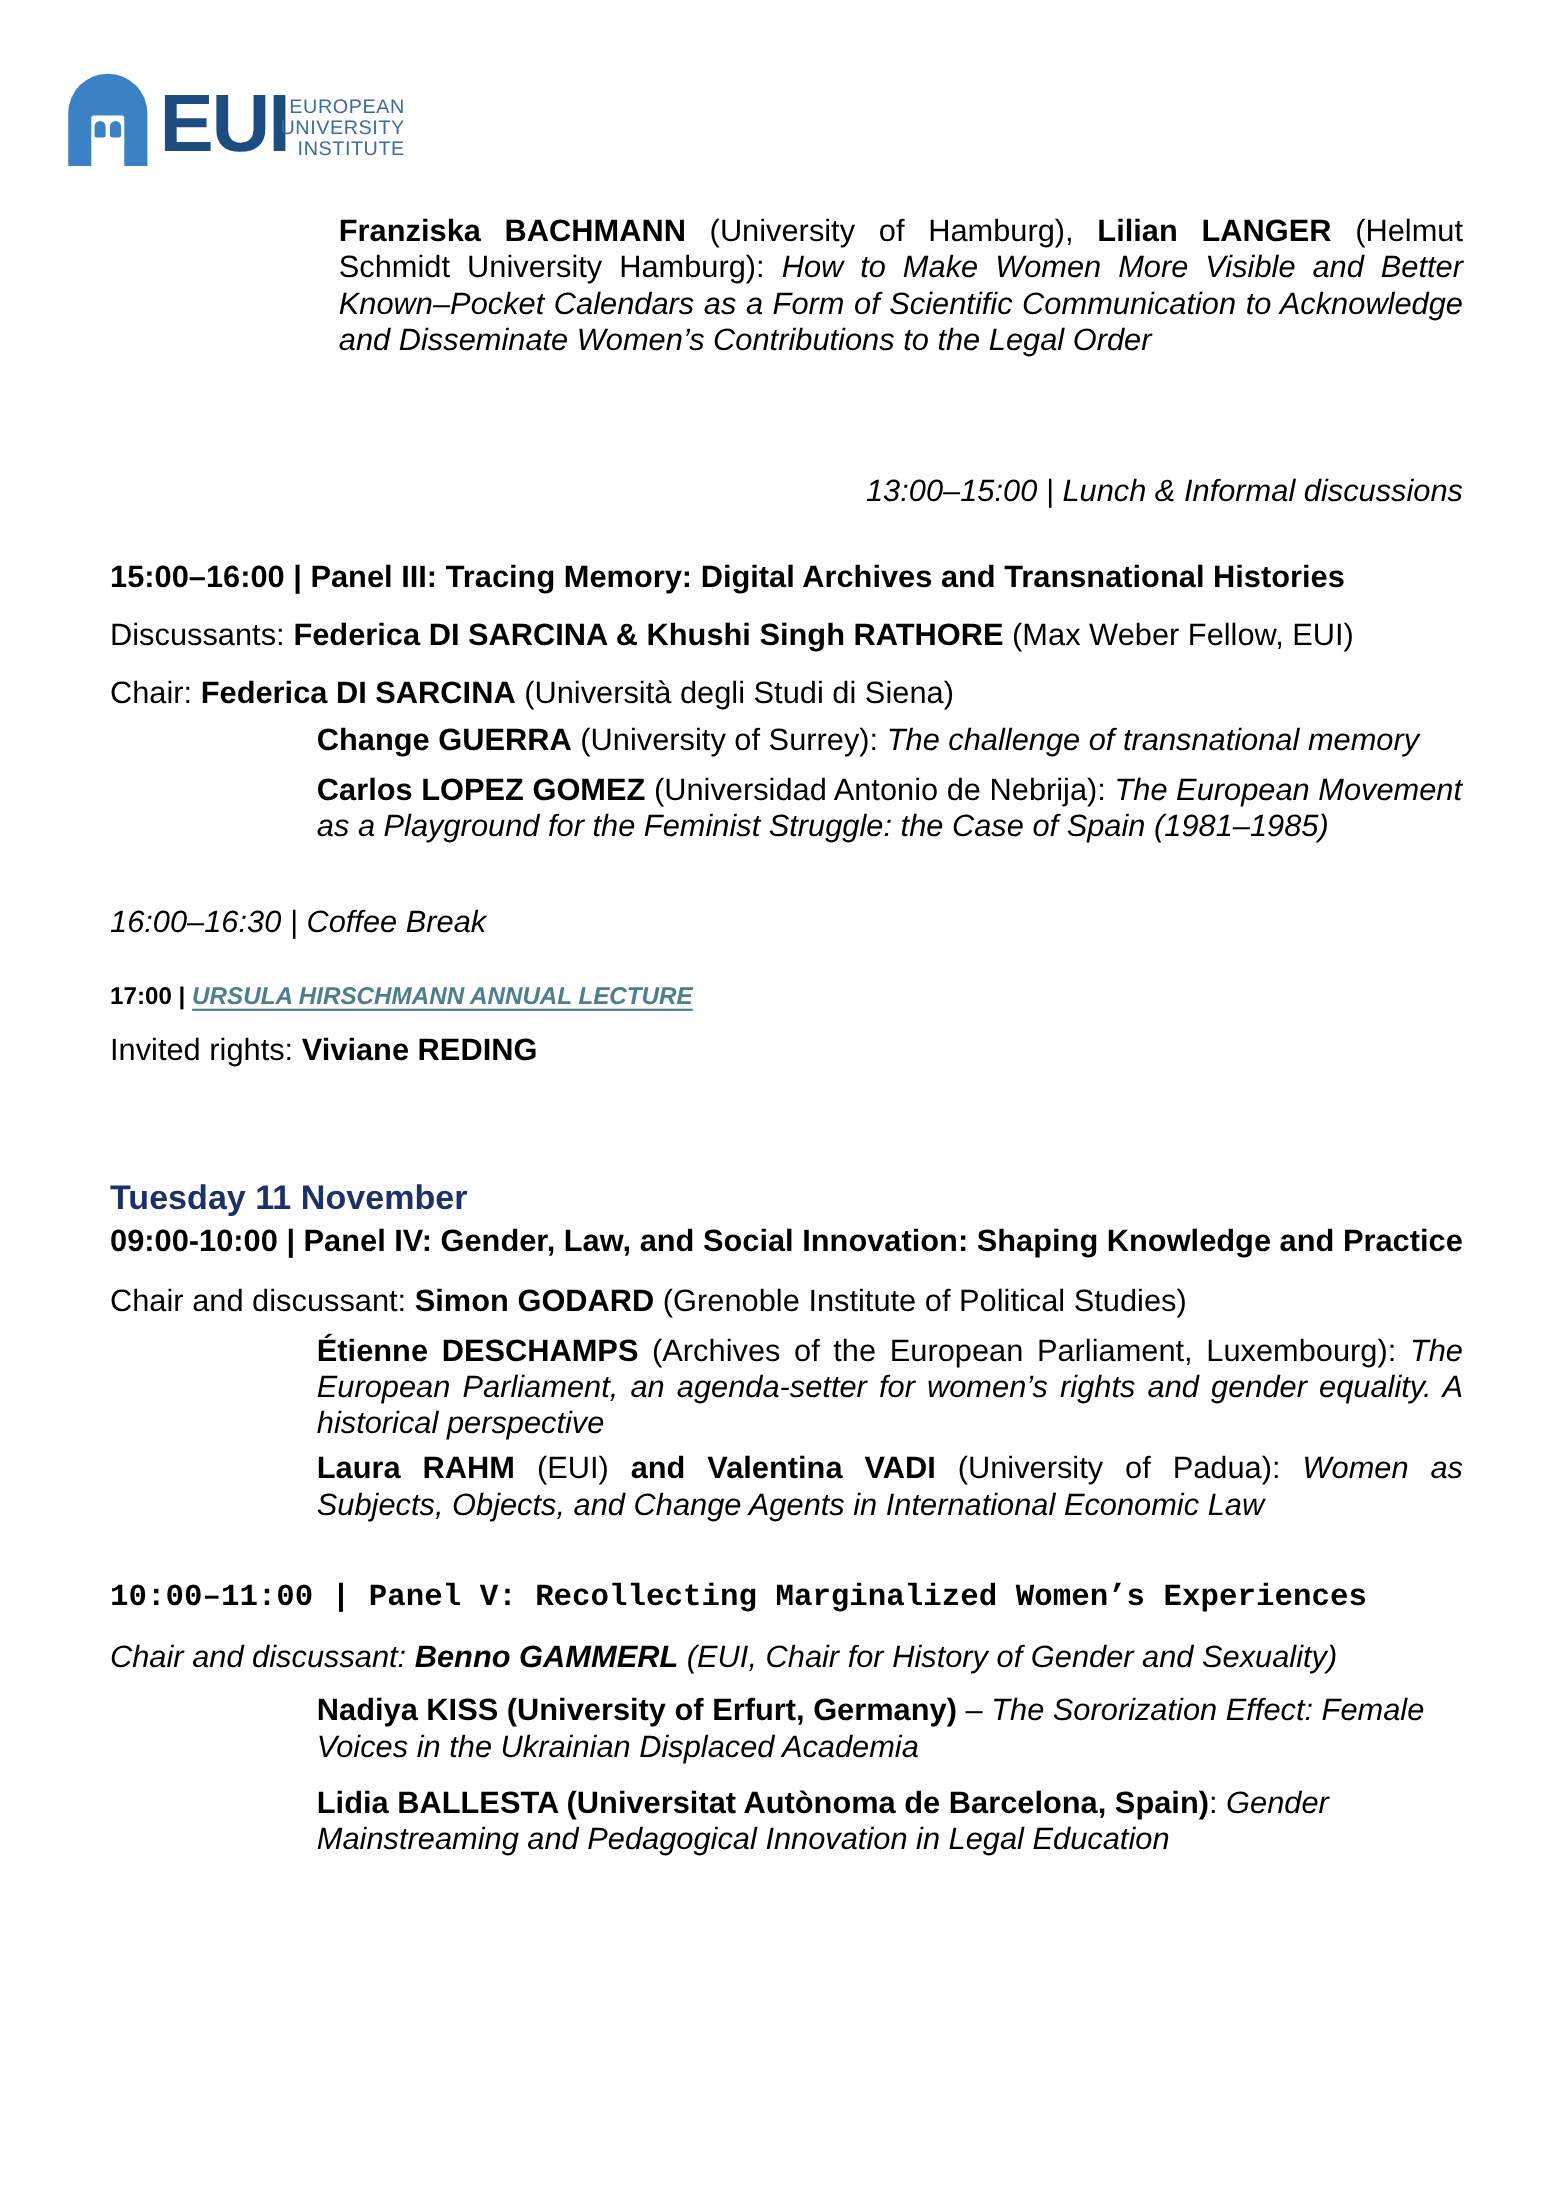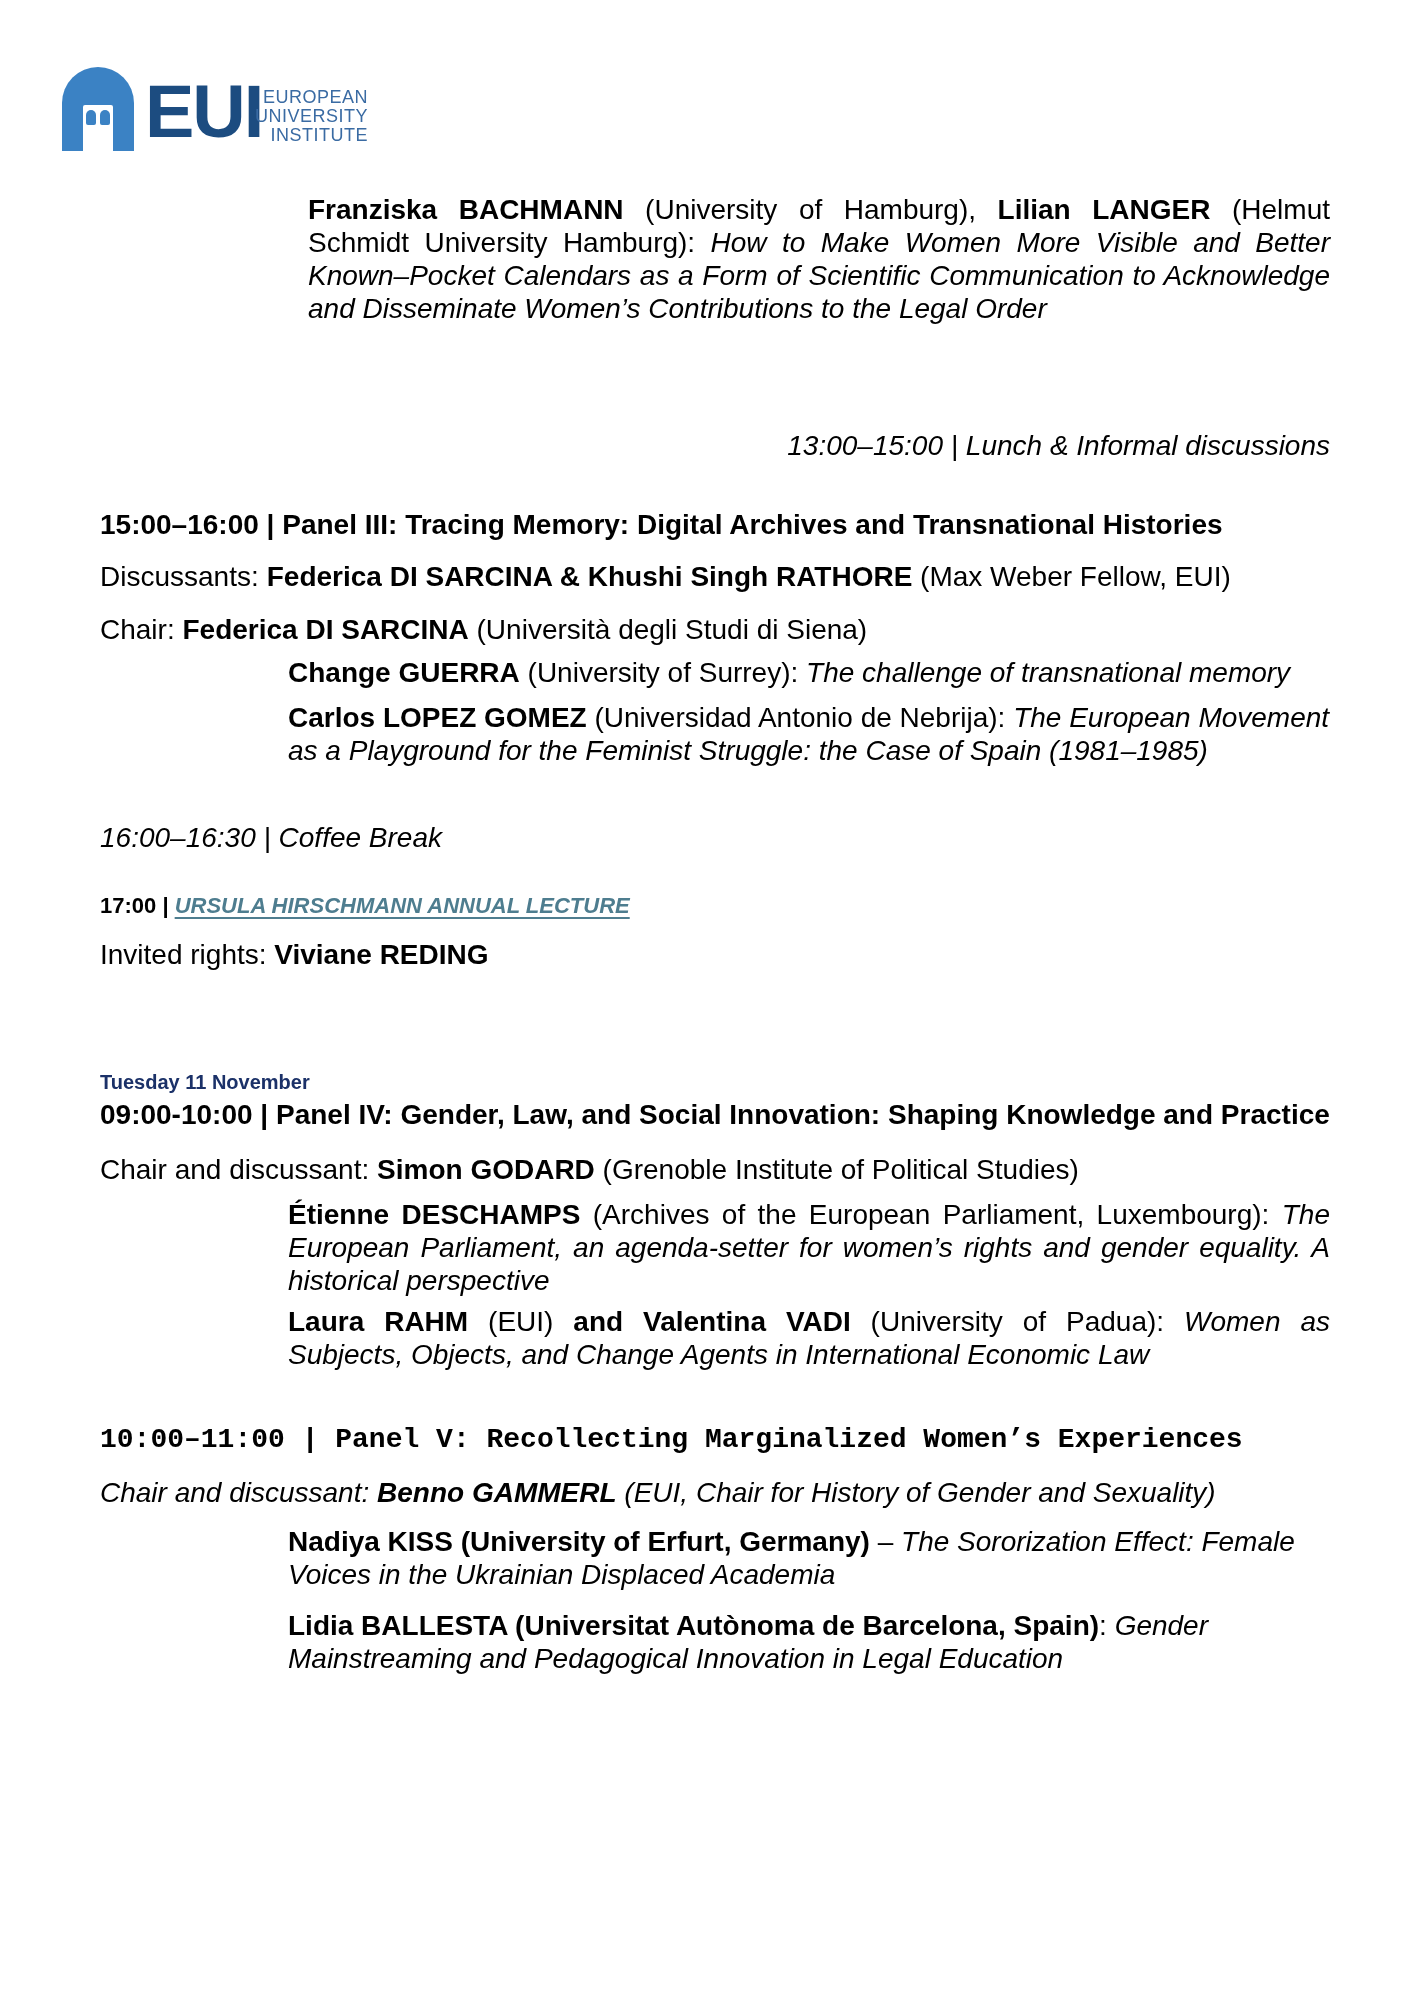--- a/index.html
+++ b/index.html
@@ -52,21 +52,21 @@
   #p-bachmann{margin-top:42px;margin-left:208px;text-align:justify;}
   #p-lunch{margin-top:104px;font-style:italic;text-align:right;}
   #p-panel3{margin-top:46px;font-weight:bold;}
   #p-chair3{margin-top:20px;}
   #p-disc3{margin-top:19px;}
   #p-guerra{margin-top:10px;margin-left:188px;}
   #p-lopez{margin-top:12px;margin-left:188px;}
   #p-coffee{margin-top:54px;font-style:italic;}
   #p-lecture{margin-top:39px;font-size:22px;}
   #p-invited{margin-top:19px;}
-  #h-tuesday{margin-top:100px;font-weight:bold;font-size:20px;color:var(--heading_navy,#1b3168);}
+  #h-tuesday{margin-top:100px;font-weight:bold;font-size:31px;color:var(--heading_navy,#1b3168);}
   #p-panel4{margin-top:3px;font-weight:bold;}
   #p-chair4{margin-top:22px;}
   #p-deschamps{margin-top:12px;margin-left:188px;text-align:justify;}
   #p-rahm{margin-top:8px;margin-left:188px;text-align:justify;}
   #p-panel5{margin-top:52px;font-weight:bold;font-family:Liberation Mono, monospace;}
   #p-chair5{margin-top:20px;font-style:italic;}
   #p-kiss{margin-top:16px;margin-left:188px;}
   #p-ballesta{margin-top:18px;margin-left:188px;}
 
   a.lecture-link{

